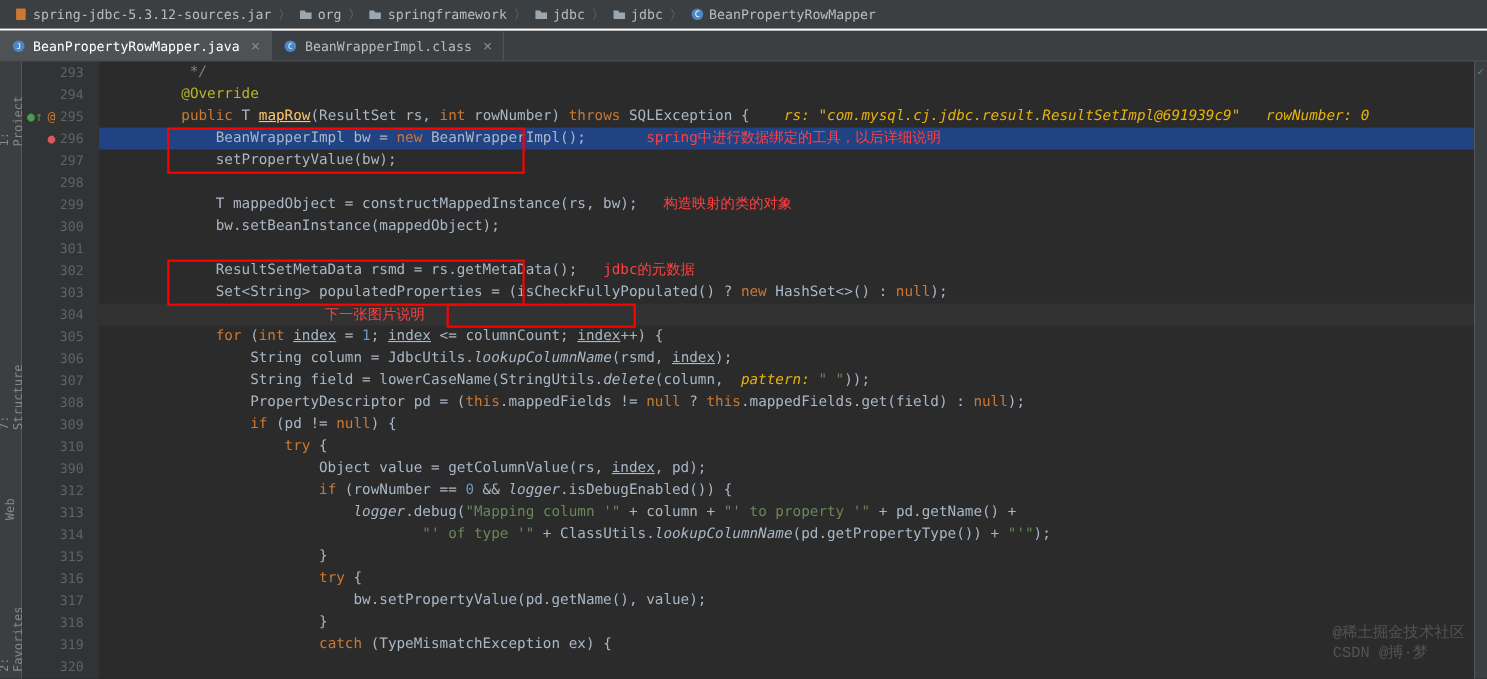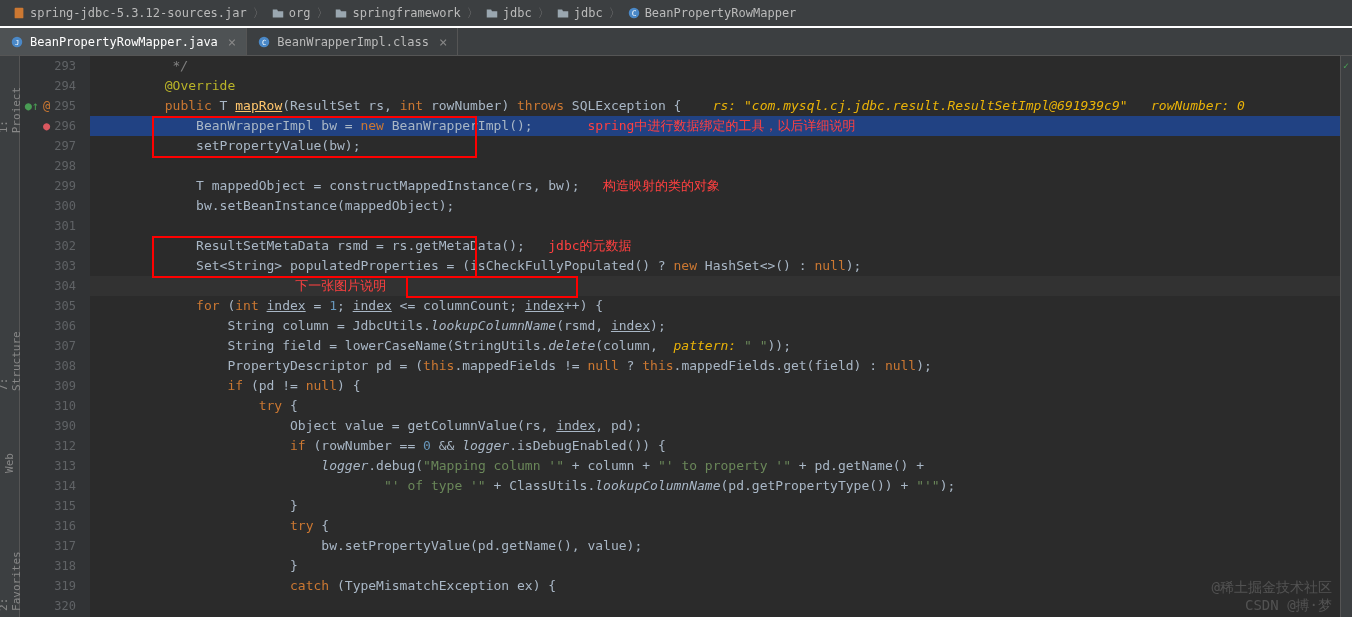--- a/index.html
+++ b/index.html
@@ -121,25 +121,25 @@
     }
     .check-icon { position: absolute; top: 4px; left: 2px; color: #499c54; font-size: 10px; }
     .red-box {
       position: absolute;
       border: 2px solid #ff0000;
       pointer-events: none;
     }
     .watermark {
       position: absolute;
       right: 20px;
-      bottom: 2px;
+      bottom: 15px;
       color: rgba(200,200,200,0.25);
       font-size: 14px;
-      text-align: right;
       pointer-events: none;
+      font-family: Liberation Mono, monospace;
     }
     .bp-mark { color: #db5860; }
     .impl-mark { color: #499c54; }
   </style>
 </head>
 <body>
 
 <div class="breadcrumb">
   <div class="breadcrumb-item">
     <svg class="bc-icon" viewBox="0 0 16 16">

